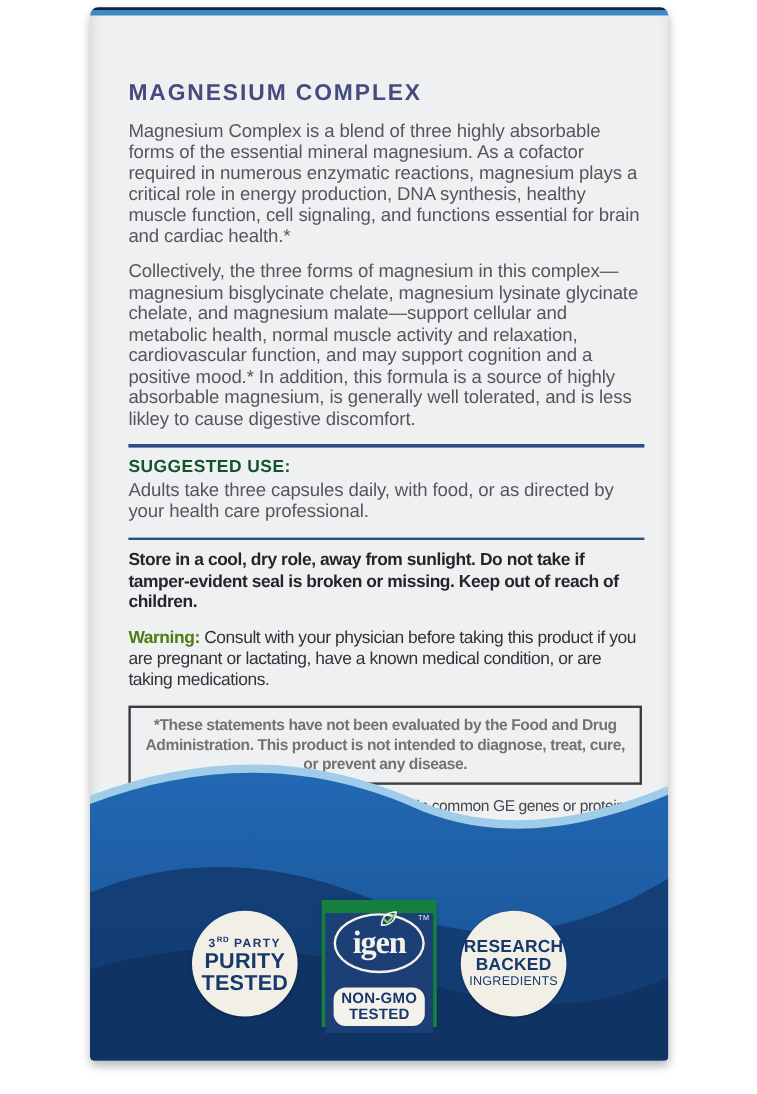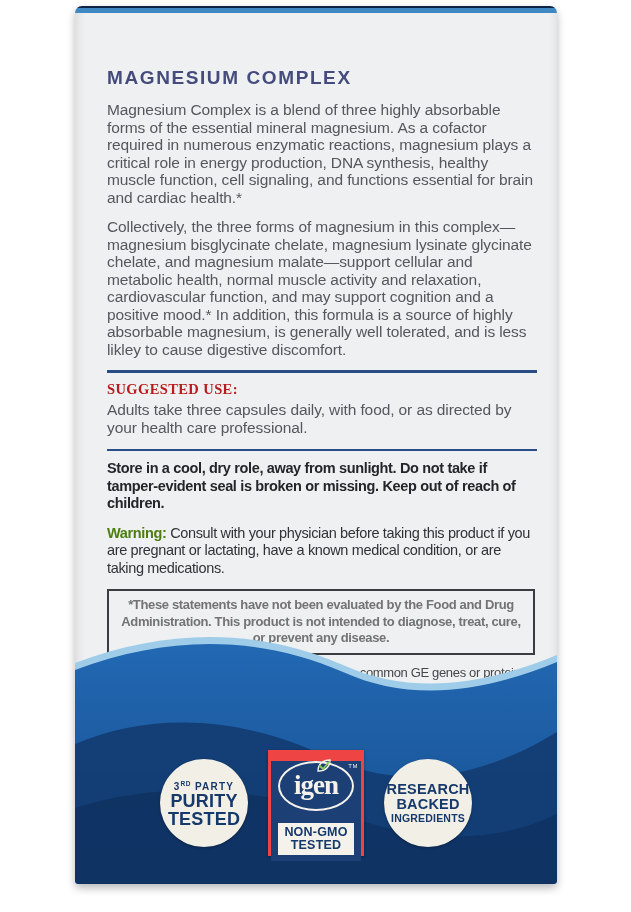--- a/index.html
+++ b/index.html
@@ -21,21 +21,21 @@
     color:#454c7d;font-size:19px;font-weight:700;letter-spacing:1.6px;
     margin:8px 0 12px 0;
   }
   .para{
     color:#55575c;font-size:15.5px;line-height:17.5px;letter-spacing:-0.1px;
     margin:0 0 12px 0;
   }
   .divider{height:3px;background:#2b4d85;border:none;margin:10px 0 8px 0;}
   .divider.thin{height:2px;margin:8px 0 9px 0;}
   .section-heading{
-    color:#b91c1c;font-size:14.5px;font-weight:700;letter-spacing:.4px;margin:2px 0 3px 0;font-family:Liberation Serif, serif;
+    color:#14532d;font-size:14.5px;font-weight:700;letter-spacing:.4px;margin:2px 0 3px 0;
   }
   .cond{letter-spacing:-0.35px;}
   .storage{
     color:#232529;font-size:14.5px;line-height:17.5px;font-weight:700;margin:0 0 12px 0;
   }
   .warning{
     color:#303236;font-size:14.5px;line-height:17.5px;margin:0 0 12px 0;
   }
   .warning .w-label{font-weight:700;color:#4d7c0f;}
   .fda-box{
@@ -57,43 +57,43 @@
   }
   .badge-circle{
     width:88px;height:88px;border-radius:50%;background:#f2efe6;
     display:flex;flex-direction:column;justify-content:center;align-items:center;
     color:#16396b;text-align:center;box-shadow:0 1px 3px rgba(0,0,0,.3);
   }
   .bc-small{font-size:10px;font-weight:700;letter-spacing:1.2px;line-height:11px;}
   .bc-small .sup{font-size:6.5px;vertical-align:super;letter-spacing:.5px;}
   .bc-big{font-size:18px;font-weight:800;letter-spacing:.2px;line-height:18px;}
   .bc-med{font-size:14.5px;font-weight:800;letter-spacing:.2px;line-height:15px;}
-  .bc-sm2{font-size:10.5px;font-weight:700;letter-spacing:.2px;line-height:12px;}
+  .bc-sm2{font-size:10.5px;font-weight:400;letter-spacing:.2px;line-height:12px;}
   .igen-badge{
-    width:96px;height:106px;background:#ef4444;padding:3px;box-sizing:border-box;
+    width:96px;height:106px;background:#15803d;padding:3px;box-sizing:border-box;
     box-shadow:0 1px 3px rgba(0,0,0,.3);
   }
   .igen-inner{
     position:relative;width:100%;height:100%;background:#1c4076;box-sizing:border-box;
   }
   .igen-oval{
     position:relative;width:72px;height:46px;margin:8px auto 0 auto;
     border:2px solid #f4f2ea;border-radius:50%;
     display:flex;justify-content:center;align-items:center;
   }
   .igen-word{
     color:#f4f2ea;font-family:"Liberation Serif", serif;font-size:27px;font-weight:700;
     letter-spacing:-1px;margin-top:-2px;
   }
   .igen-leaf{position:absolute;top:-4px;left:36px;width:16px;height:14px;}
   .igen-tm{position:absolute;top:2px;right:3px;color:#f4f2ea;font-size:6px;letter-spacing:.5px;}
   .igen-nongmo{
     position:absolute;left:7px;right:7px;bottom:6px;height:32px;background:#f4f2ea;
     display:flex;flex-direction:column;justify-content:center;align-items:center;
-    color:#16396b;font-weight:800;font-size:12.5px;line-height:13px;letter-spacing:.2px;
+    color:#16396b;font-weight:800;font-size:12.5px;line-height:13px;letter-spacing:.2px;border-radius:10px;
   }
 </style>
 </head>
 <body>
 
 <div class="box-panel">
   <div class="box-top-edge"></div>
 
   <div class="content">
     <h1 class="title">MAGNESIUM COMPLEX</h1>

